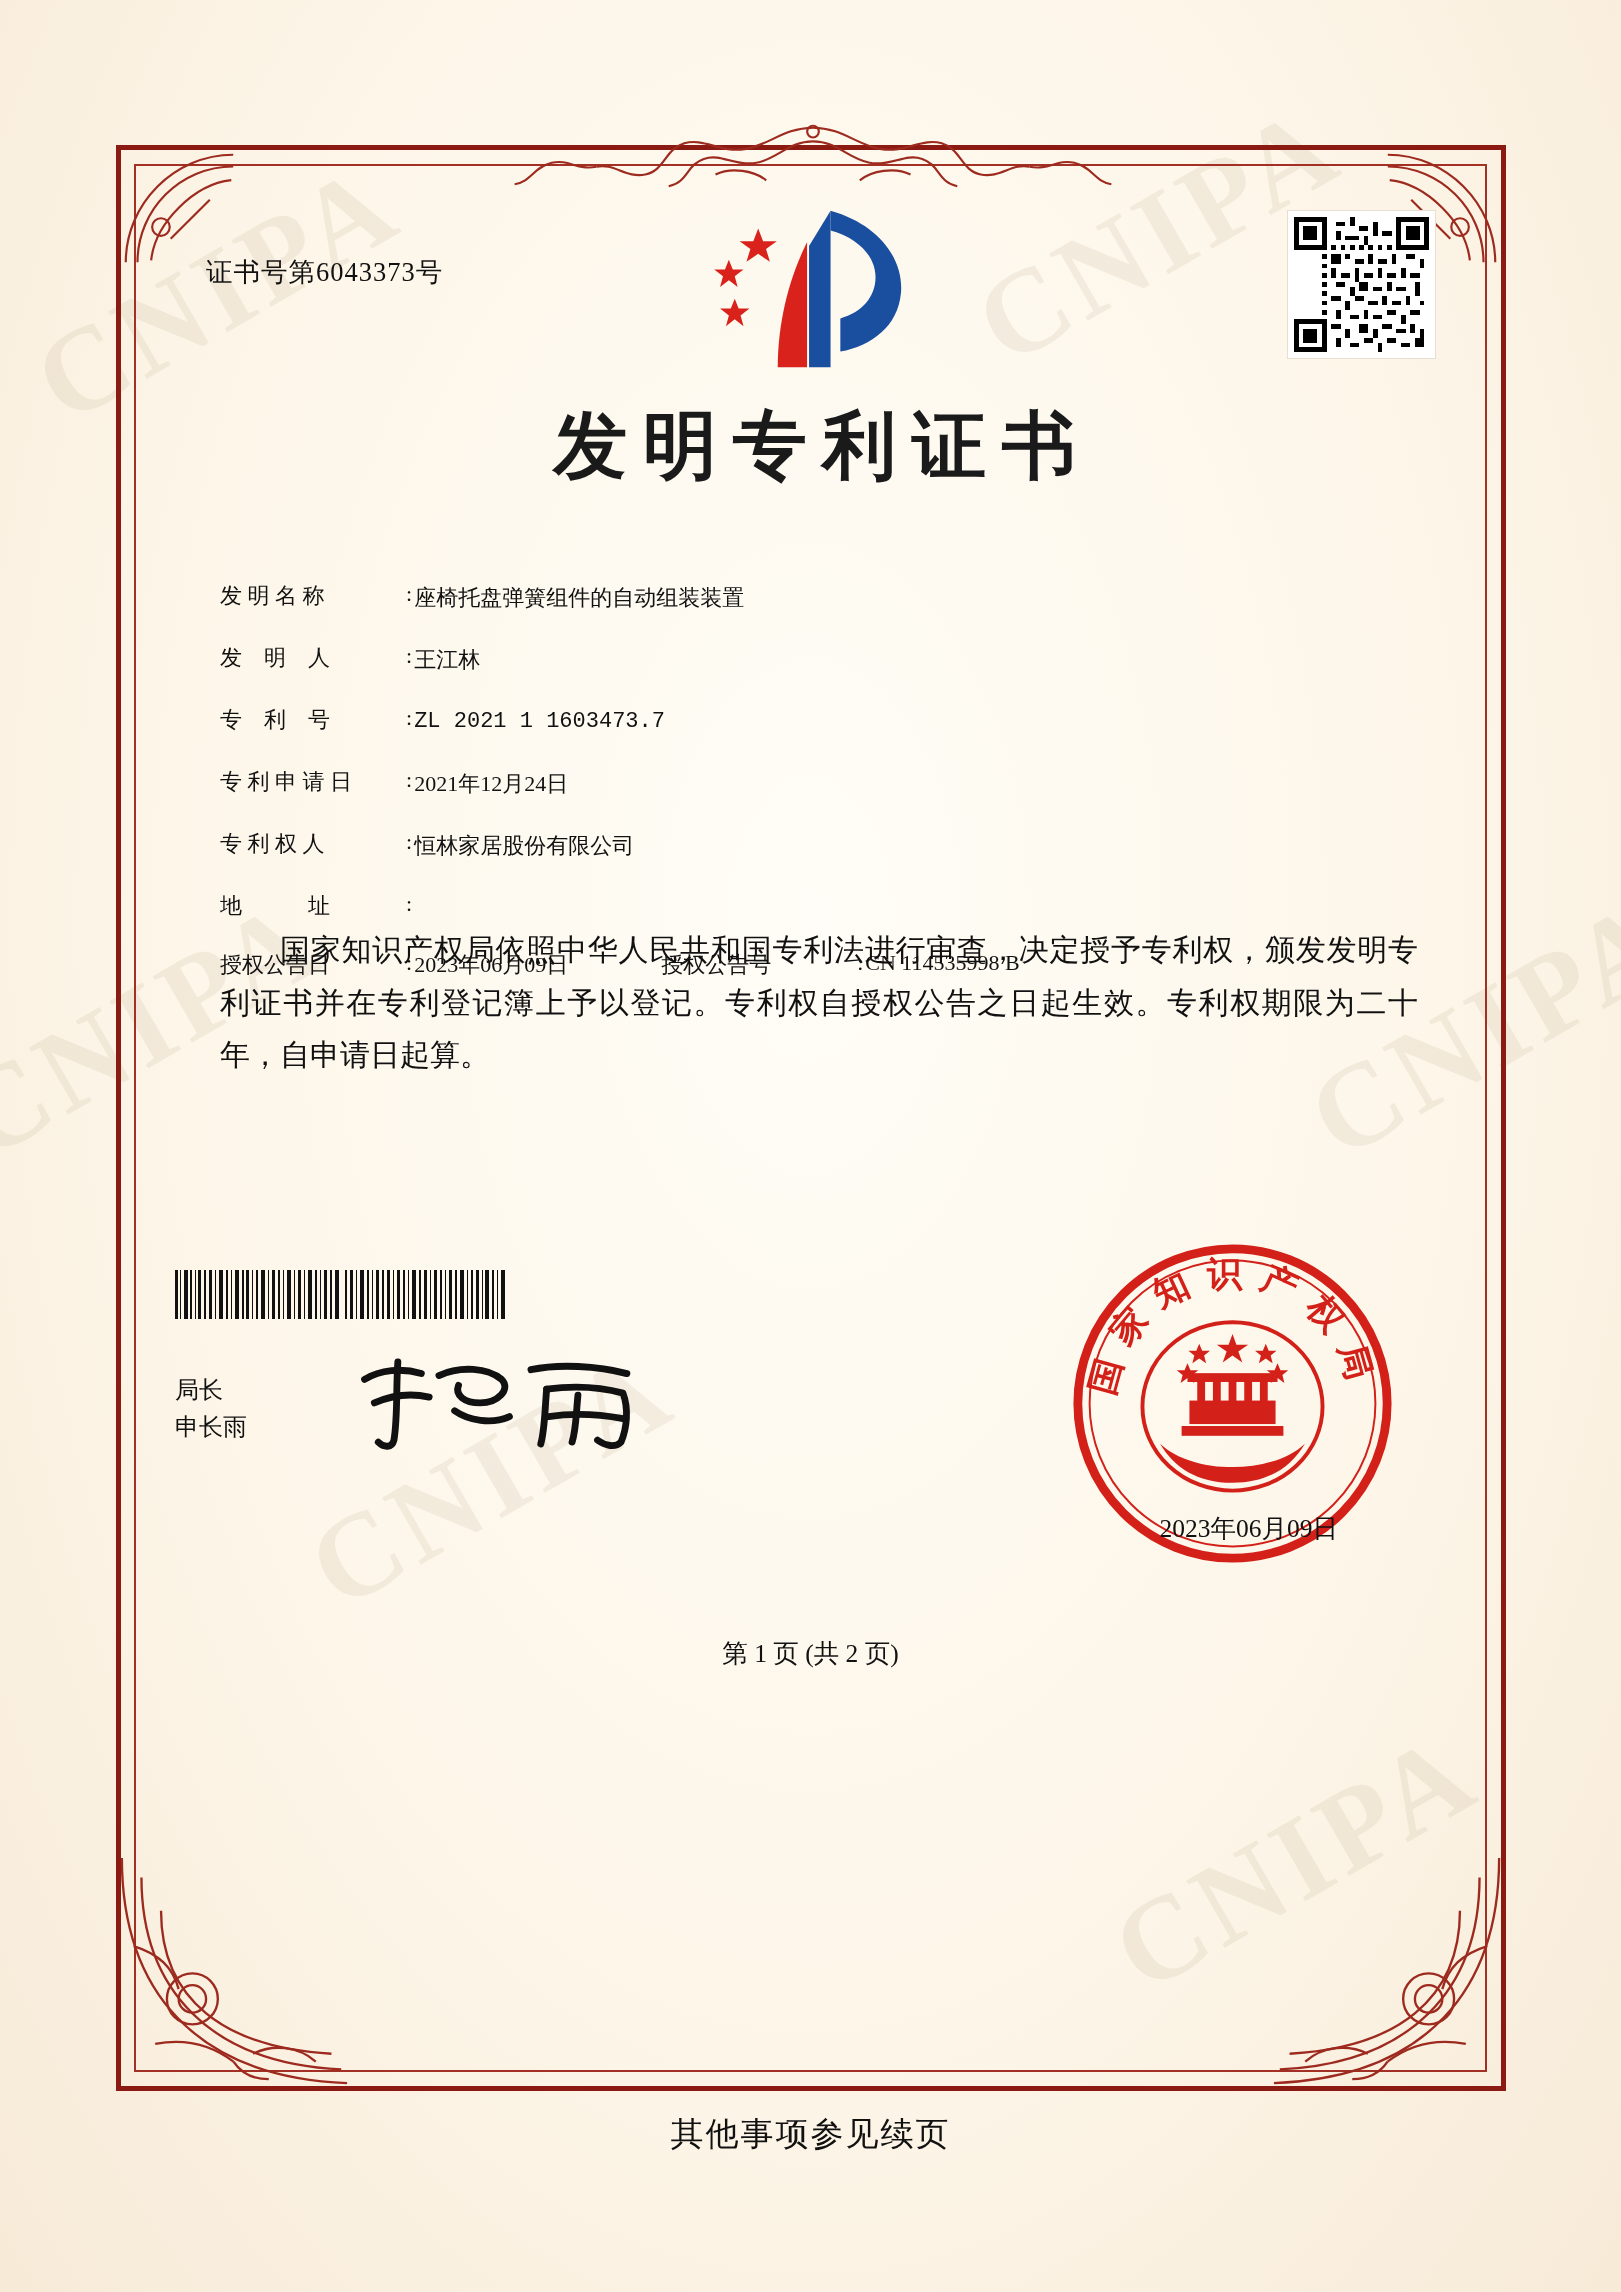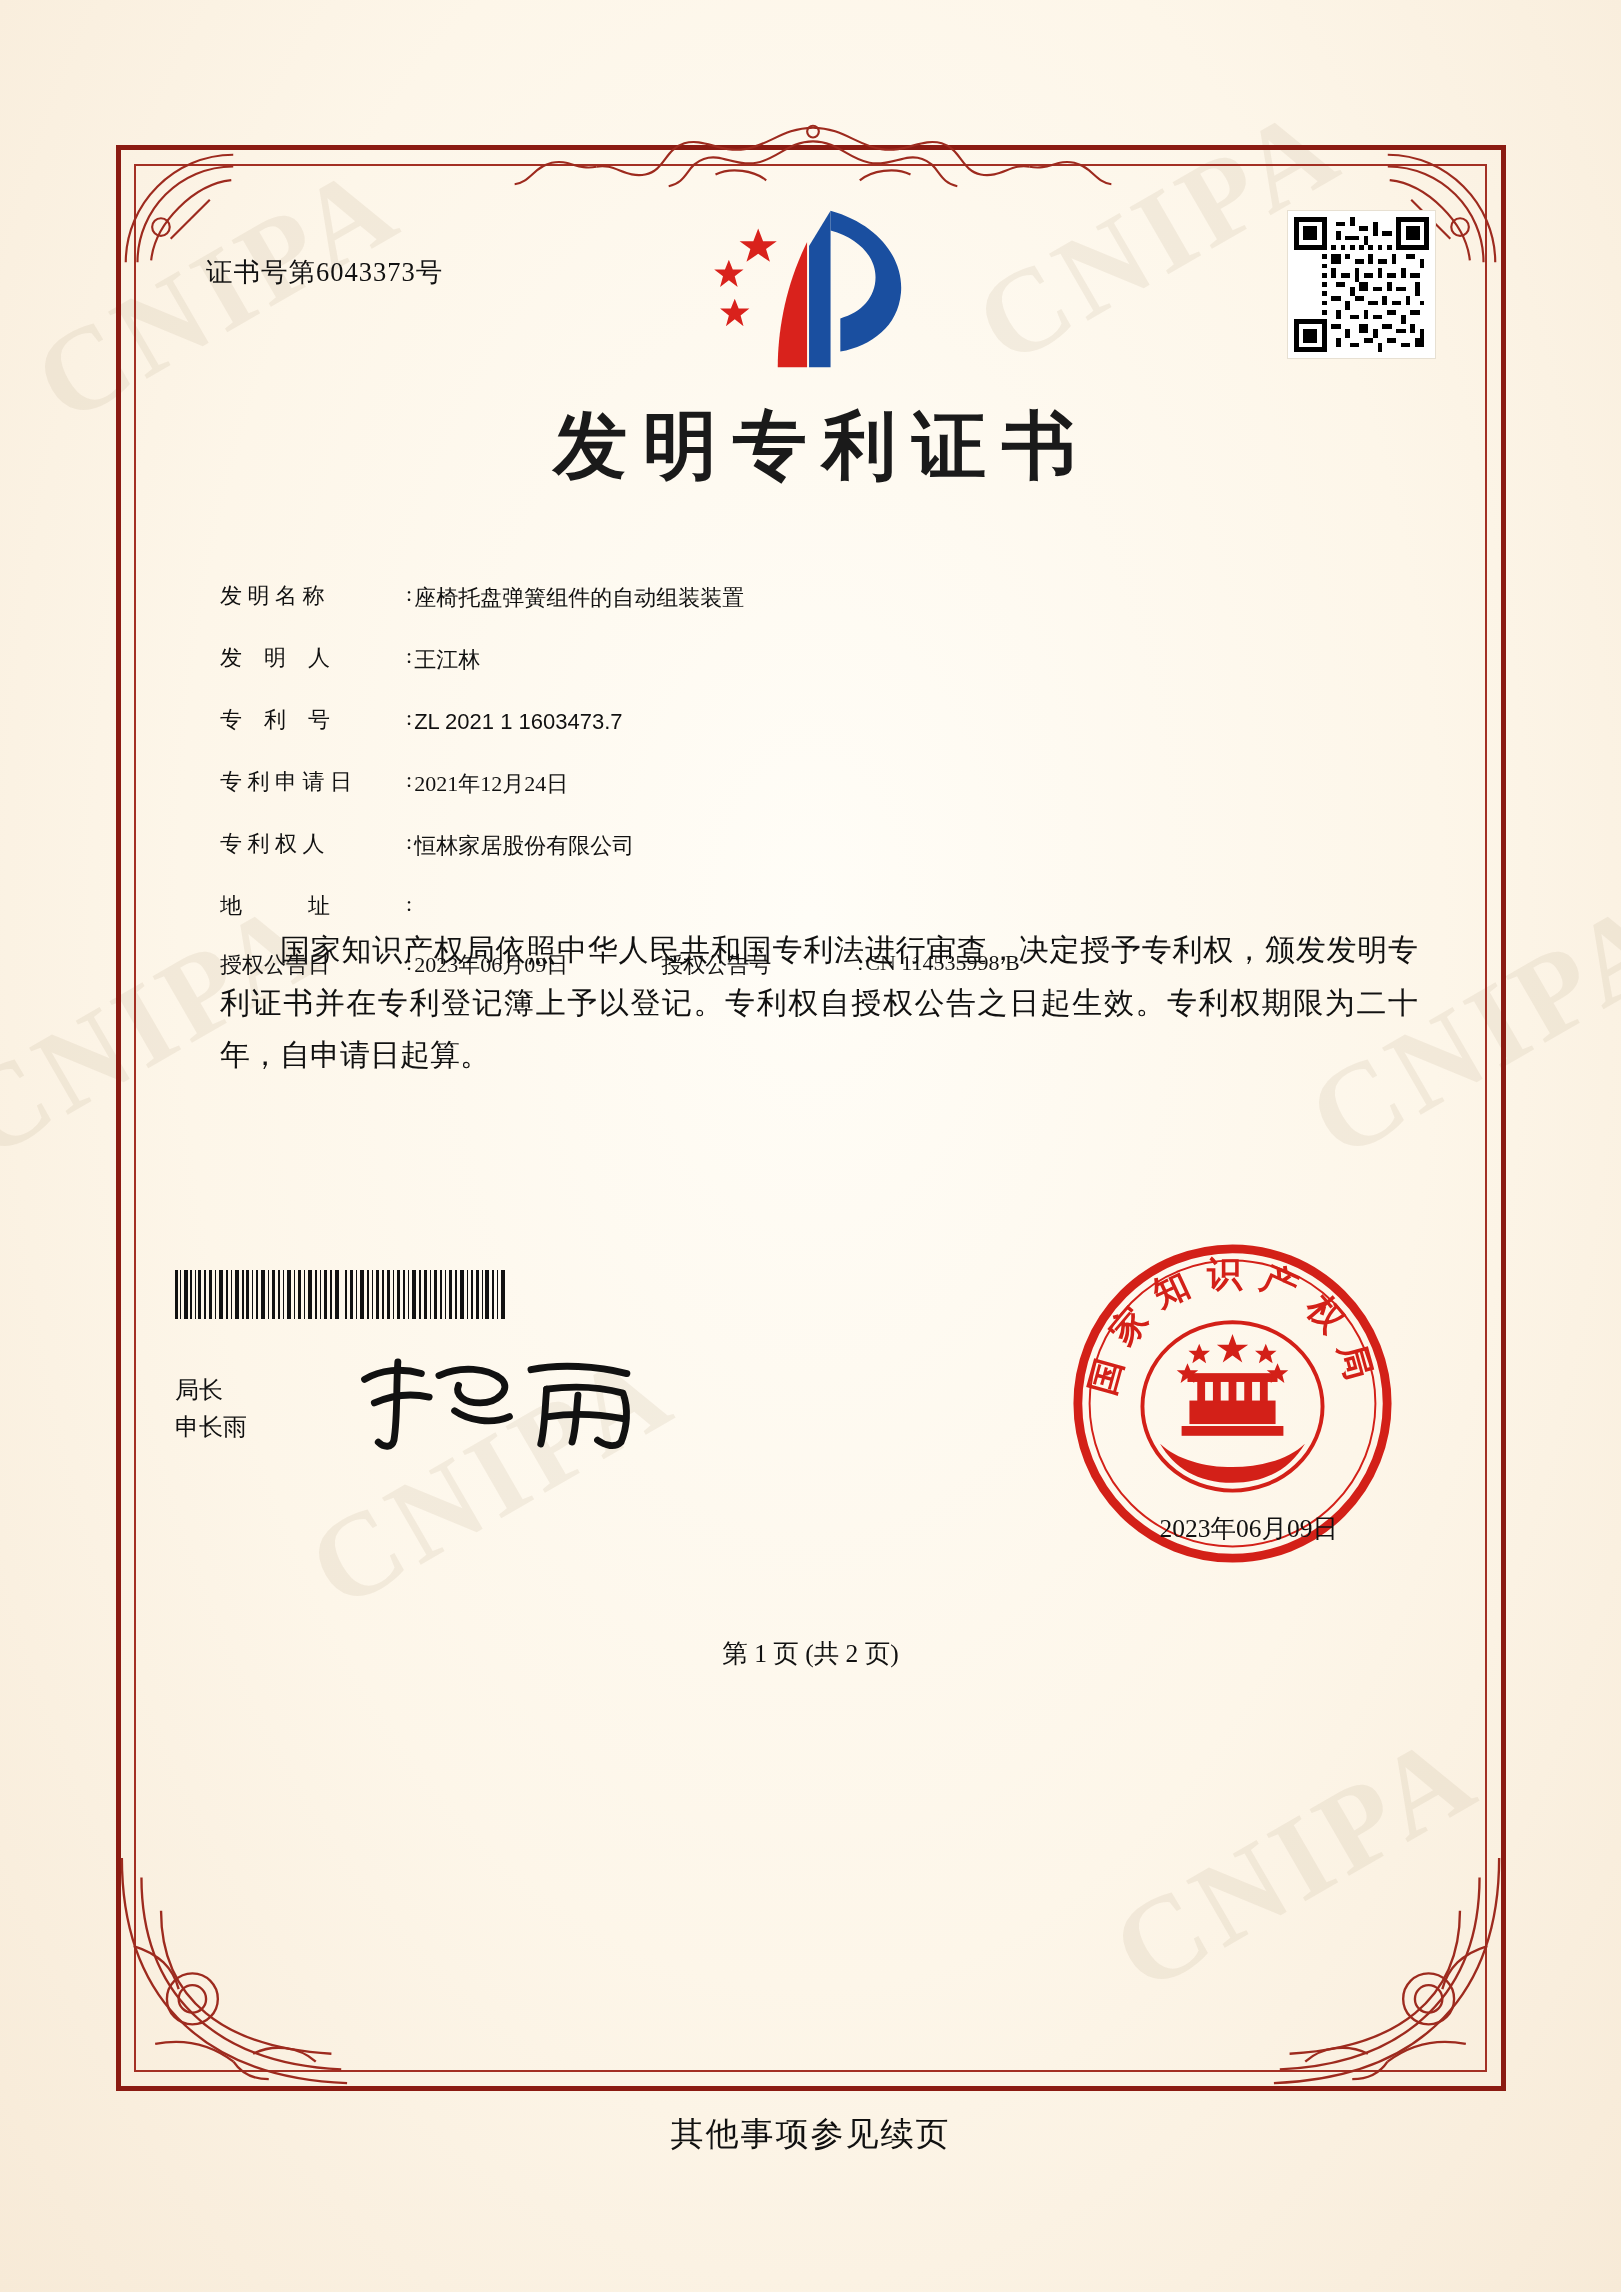--- a/index.html
+++ b/index.html
@@ -129,21 +129,21 @@
   }
   .flabel {
     width: 186px;
     flex: 0 0 186px;
     display: flex;
     justify-content: space-between;
     letter-spacing: 0;
   }
   .fcolon { margin: 0 2px 0 0; }
   .fvalue { flex: 1; line-height: 1.5; }
-  .fvalue.latin { font-family: Liberation Sans, sans-serif; }
+  .fvalue.latin { font-family: Liberation Mono, monospace; }
 
   .frow.two { justify-content: flex-start; }
   .secondlabel {
     width: 196px;
     flex: 0 0 196px;
     display: flex;
     justify-content: space-between;
     margin-left: 93px;
   }
 

